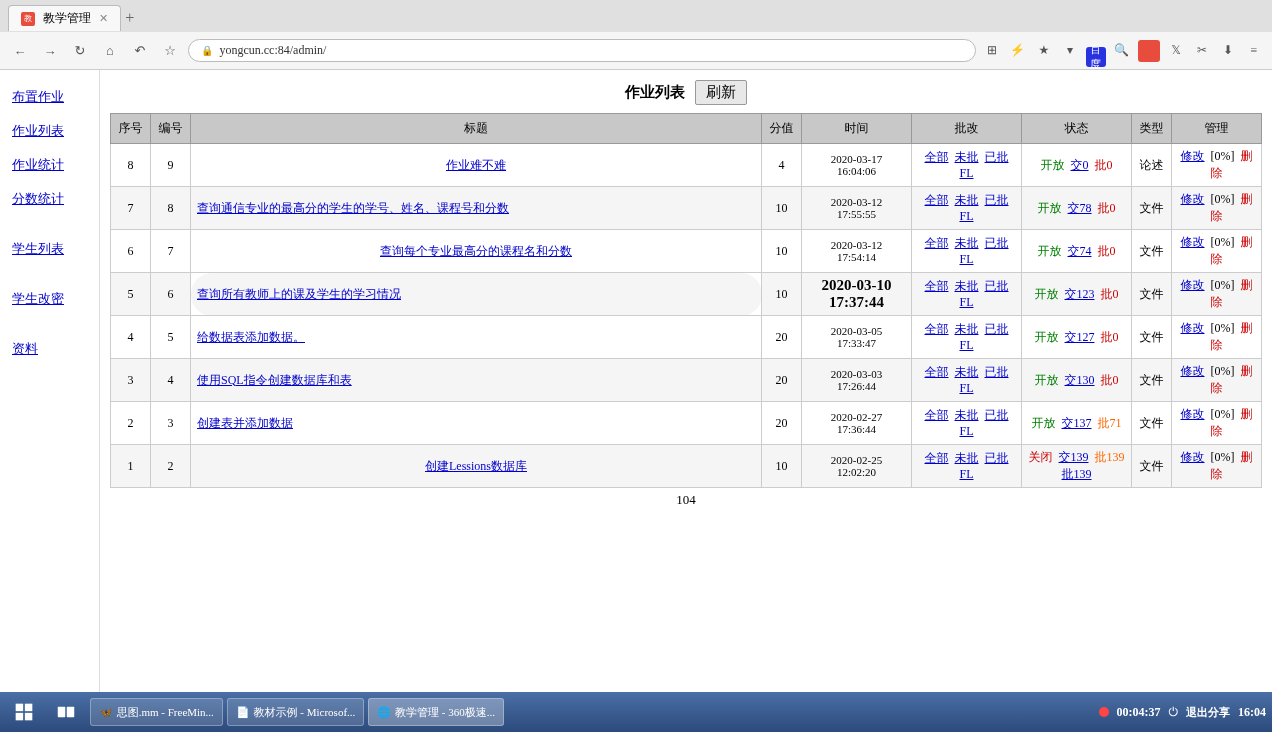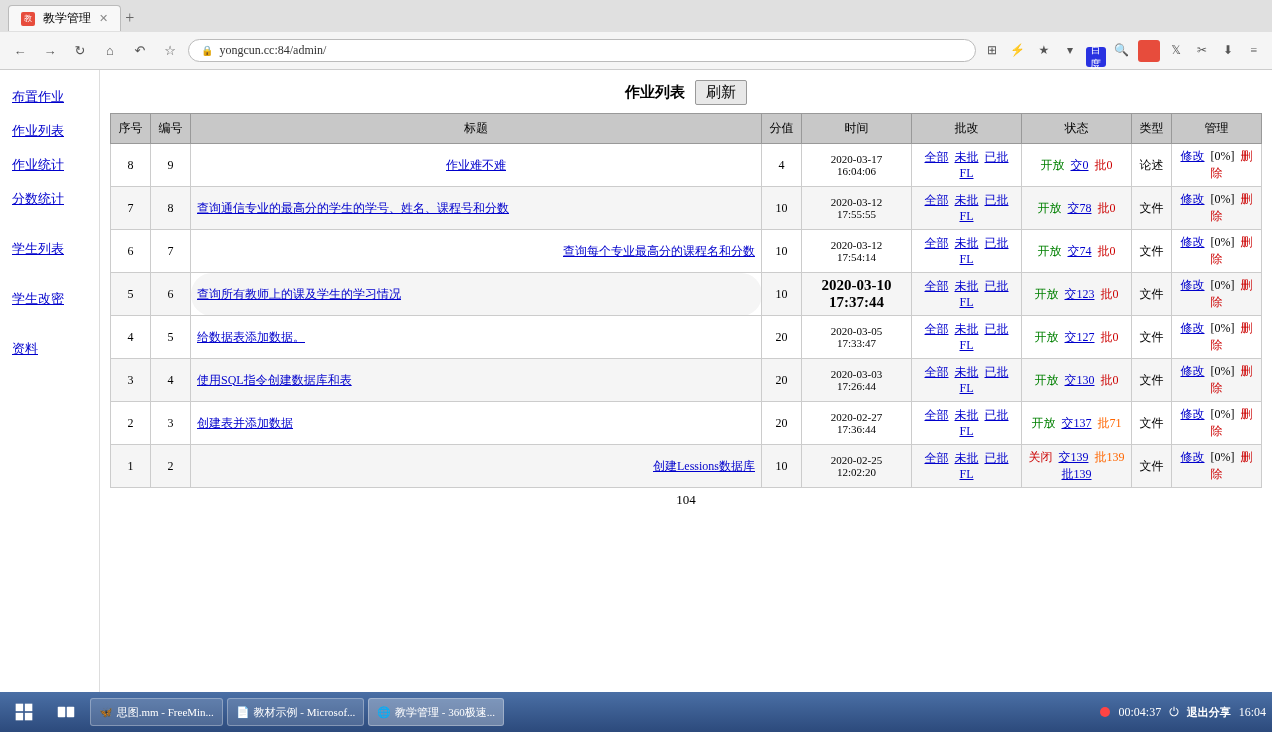--- a/index.html
+++ b/index.html
@@ -50,21 +50,21 @@
 
     
     .taskbar { position: fixed; bottom: 0; width: 1272px; height: 40px; background: linear-gradient(to bottom, #4a6fa5, #2c4a7c); display: flex; align-items: center; padding: 0 6px; gap: 4px; }
     .taskbar-start { width: 36px; height: 30px; display: flex; align-items: center; justify-content: center; }
     .taskbar-start svg { width: 20px; height: 20px; }
     .taskbar-apps { width: 40px; height: 30px; display: flex; align-items: center; justify-content: center; }
     .taskbar-btn { height: 28px; padding: 0 8px; background: rgba(255,255,255,0.15); border: 1px solid rgba(255,255,255,0.3); border-radius: 3px; color: white; font-size: 11px; display: flex; align-items: center; gap: 4px; cursor: pointer; }
     .taskbar-spacer { flex: 1; }
     .taskbar-right { display: flex; align-items: center; gap: 8px; color: white; font-size: 12px; }
     .rec-dot { width: 10px; height: 10px; background: #ff4444; border-radius: 50%; }
-    .time-display { color: white; font-size: 12px; }
+    .time-display { color: white; font-size: 12px; font-weight: bold; }
     .share-btn { color: white; font-size: 11px; cursor: pointer; font-weight: bold; }
   </style>
 </head>
 <body>
 
 <div class="browser-chrome">
   <div class="tab-bar">
     <div class="tab">
       <div class="tab-favicon">教</div>
       <span>教学管理</span>
@@ -181,21 +181,21 @@
     <td>文件</td>
     <td>
       <a class="link-blue">修改</a>&nbsp;
       <span>[0%]</span>&nbsp;
       <a class="link-red">删除</a>
     </td>
   </tr>
           <tr>
     <td>6</td>
     <td>7</td>
-    <td style="text-align:right;"><a class="link-blue">查询每个专业最高分的课程名和分数</a></td>
+    <td style="text-align:center;"><a class="link-blue">查询每个专业最高分的课程名和分数</a></td>
     <td>10</td>
     <td style="font-size:11px;">2020-03-12<br>17:54:14</td>
     <td>
       <a class="link-blue">全部</a>&nbsp;
       <a class="link-blue">未批</a>&nbsp;
       <a class="link-blue">已批</a><br>
       <a class="link-blue">FL</a>
     </td>
     <td>
       <span class="link-green">开放</span>&nbsp;
@@ -306,21 +306,21 @@
     <td>文件</td>
     <td>
       <a class="link-blue">修改</a>&nbsp;
       <span>[0%]</span>&nbsp;
       <a class="link-red">删除</a>
     </td>
   </tr>
           <tr>
     <td>1</td>
     <td>2</td>
-    <td style="text-align:right;"><a class="link-blue">创建Lessions数据库</a></td>
+    <td style="text-align:center;"><a class="link-blue">创建Lessions数据库</a></td>
     <td>10</td>
     <td style="font-size:11px;">2020-02-25<br>12:02:20</td>
     <td>
       <a class="link-blue">全部</a>&nbsp;
       <a class="link-blue">未批</a>&nbsp;
       <a class="link-blue">已批</a><br>
       <a class="link-blue">FL</a>
     </td>
     <td>
       <span class="text-red">关闭</span>&nbsp;

